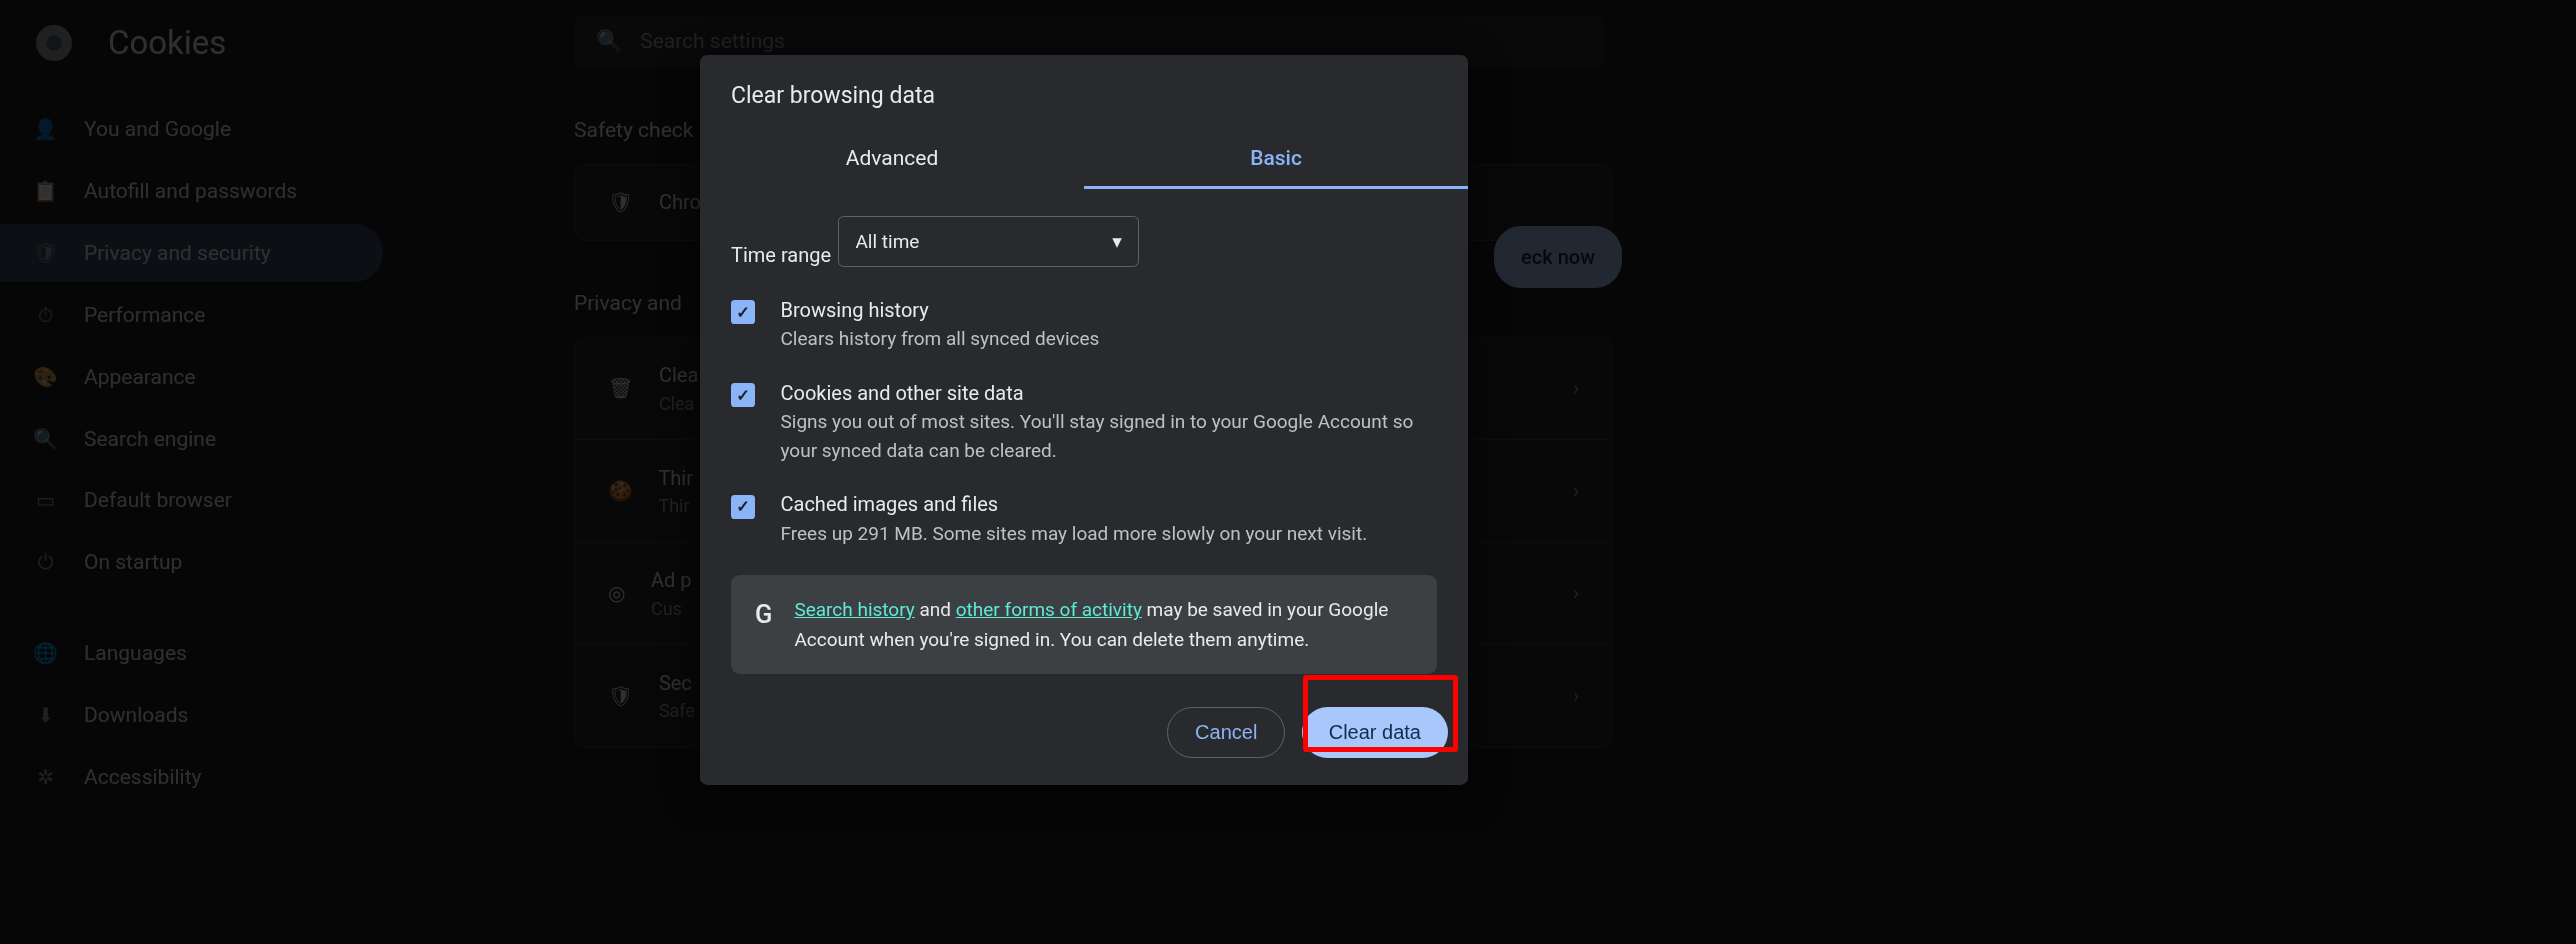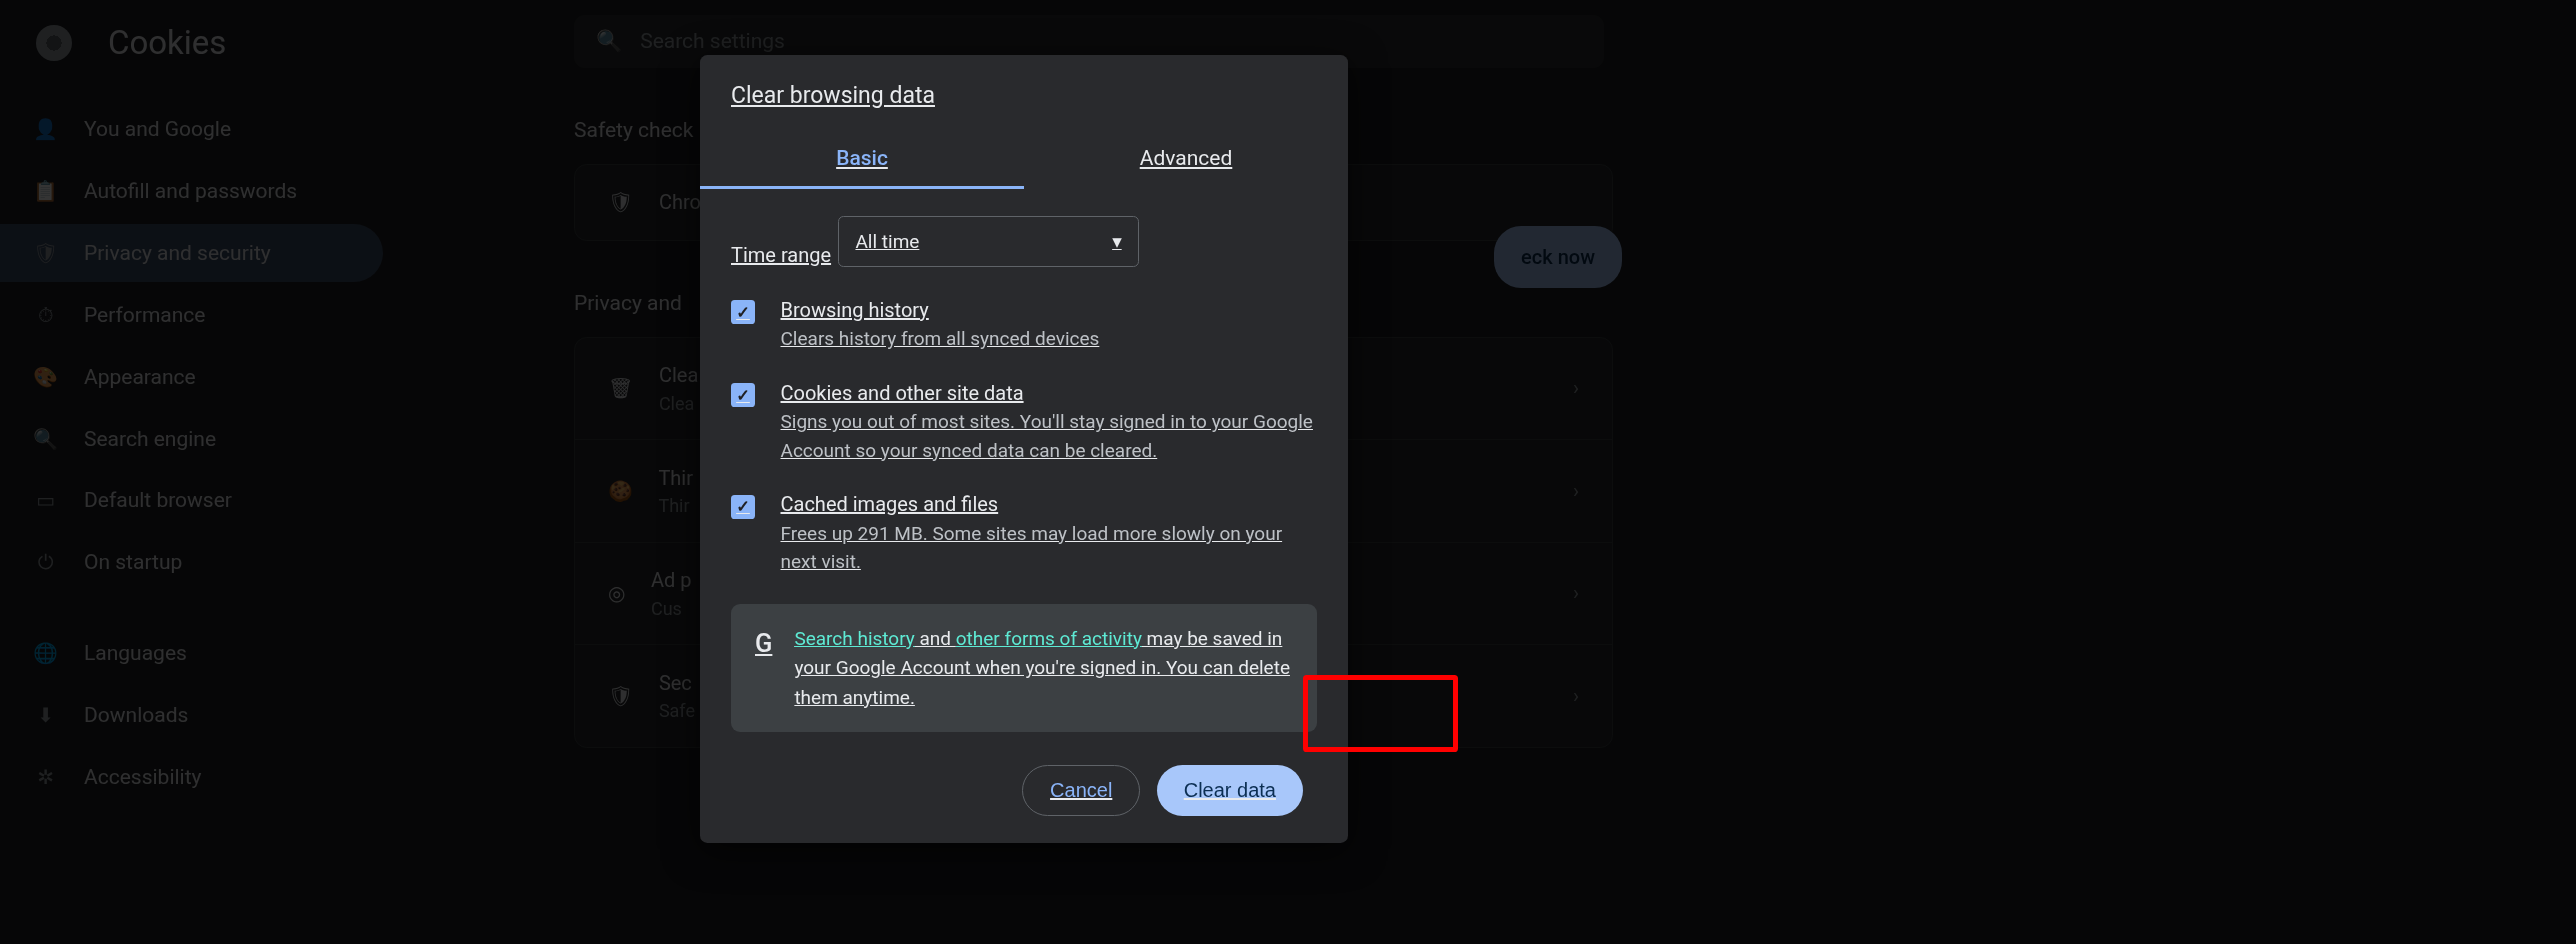--- a/index.html
+++ b/index.html
@@ -104,26 +104,25 @@
   }
 
   
   .overlay {
     position:absolute; inset:0;
     background: rgba(0,0,0,0.55);
   }
   .modal {
     position:absolute;
     left: 700px; top: 55px;
-    width: 648px;
+    width: 768px;
     background:#292a2d;
     border-radius: 7.3px;
     box-shadow: 0 7.3px 36px rgba(0,0,0,0.6);
     color:#e8eaed;
-    text-decoration:underline;
   }
   .modal-title {
     padding: 27px 31px 22px;
     font-size: 23px;
   }
   .tabs {
     display:flex;
   }
   .tab {
     flex:1;
@@ -182,21 +181,21 @@
     font-size:19px; line-height:1.55;
     color:#e8eaed;
     margin-top:5.5px;
   }
   .info-box .g-icon {
     font-size:25.5px; font-weight:500; color:#e8eaed;
   }
   .info-box a { color:#5eead4; text-decoration:underline; cursor:pointer;}
   .modal-actions {
     display:flex; justify-content:flex-end; gap:16.4px;
-    padding: 24px 45px 27px;
+    padding: 24px 20px 27px;
   }
   .btn {
     border-radius: 27px;
     padding: 12.8px 27px;
     font-size:20px;
     cursor:pointer;
     border:none;
   }
   .btn-cancel {
     background:transparent;
@@ -323,22 +322,22 @@
       </div>
     </div>
   </div>
 </div>
 
 <div class="overlay"></div>
 
 <div class="modal">
   <div class="modal-title">Clear browsing data</div>
   <div class="tabs">
+    <div class="tab">Advanced</div>
     <div class="tab active">Basic</div>
-    <div class="tab">Advanced</div>
   </div>
   <div class="modal-body">
     <div class="time-row">
       <span class="time-label">Time range</span>
       <div class="select">
         <span>All time</span>
         <span>▾</span>
       </div>
     </div>
 

